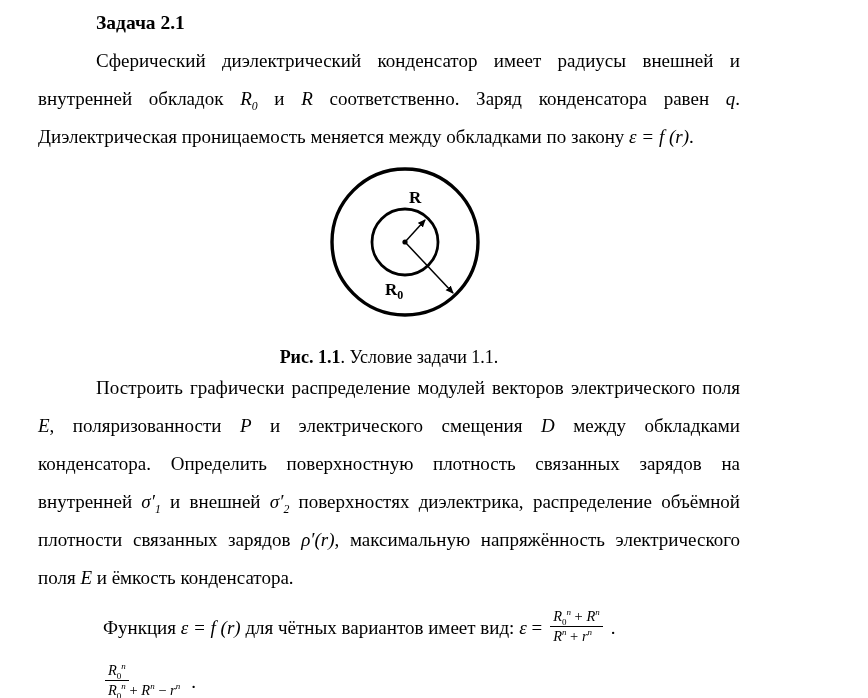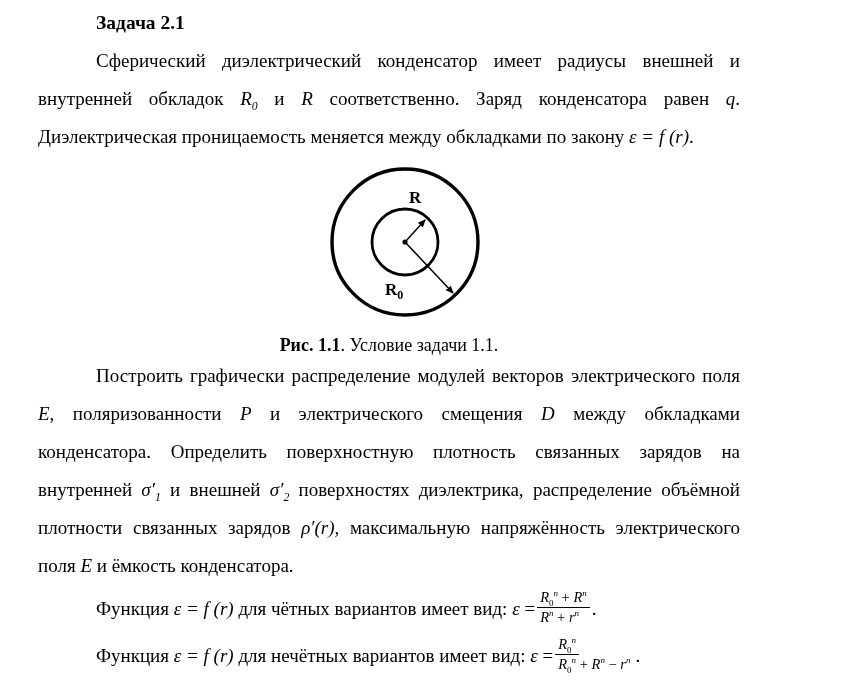--- a/index.html
+++ b/index.html
@@ -25,28 +25,29 @@
   }
   .para {
     margin: 0;
     line-height: 38px;
     text-align: justify;
     text-indent: 58px;
     font-family: Liberation Serif, serif;
   }
   .figure-block { margin-top: 4px; text-align: center; }
   .figure-block svg { transform: translateX(16px); }
-  .caption { font-size: 18px; margin-top: 0; text-align: center; line-height: 24px; }
+  .caption { font-size: 18px; margin-top: 12px; text-align: center; line-height: 24px; }
   .task { }
   .formula-row {
-    margin: 0;
+    margin: 7px;
     padding-left: 58px;
     height: 47px;
     display: flex;
     align-items: center;
+    gap: 6px;
   }
   .frac {
     display: inline-flex;
     flex-direction: column;
     align-items: flex-start;
     font-size: 14.5px;
     line-height: 1.15;
     margin: 0 2px;
     transform: translateY(-1px);
   }
@@ -91,21 +92,20 @@
   <p class="formula-row">
     <span><span>Функция </span><span class="it">ε = f (r)</span><span> для чётных вариантов имеет вид: </span><span class="it">ε</span><span> = </span></span>
     <span class="frac">
       <span class="num"><span class="it">R</span><sub>0</sub><sup class="it">n</sup><span> + </span><span class="it">R</span><sup class="it">n</sup></span>
       <span class="den"><span class="it">R</span><sup class="it">n</sup><span> + </span><span class="it">r</span><sup class="it">n</sup></span>
     </span>
     <span>.</span>
   </p>
 
   <p class="formula-row">
-    <span><span>Функция </span><span class="it">ε = f (r)</span><span> для нечётных вариантов имеет вид: </span><span class="it">ε</span><span> = </span></span>
     <span class="frac">
       <span class="num"><span class="it">R</span><sub>0</sub><sup class="it">n</sup></span>
       <span class="den"><span class="it">R</span><sub>0</sub><sup class="it">n</sup><span> + </span><span class="it">R</span><sup class="it">n</sup><span> − </span><span class="it">r</span><sup class="it">n</sup></span>
     </span>
     <span>.</span>
   </p>
 
 
 </div>
 

